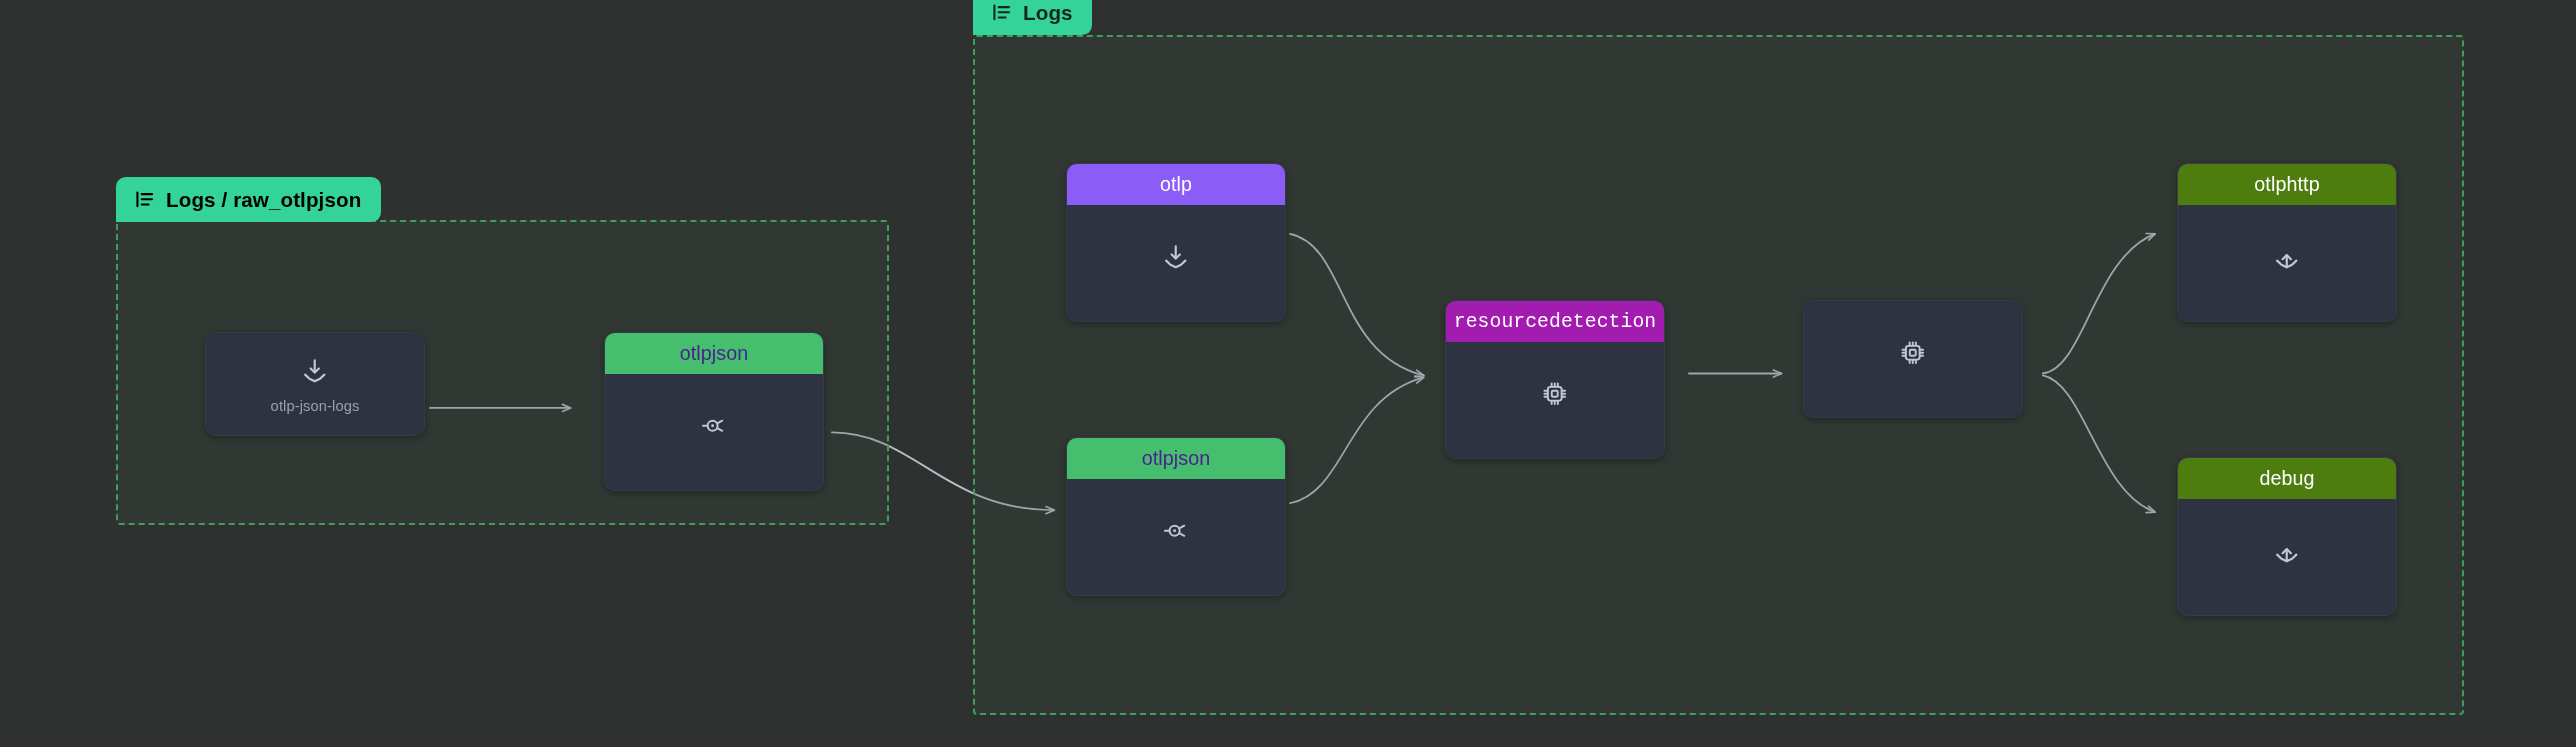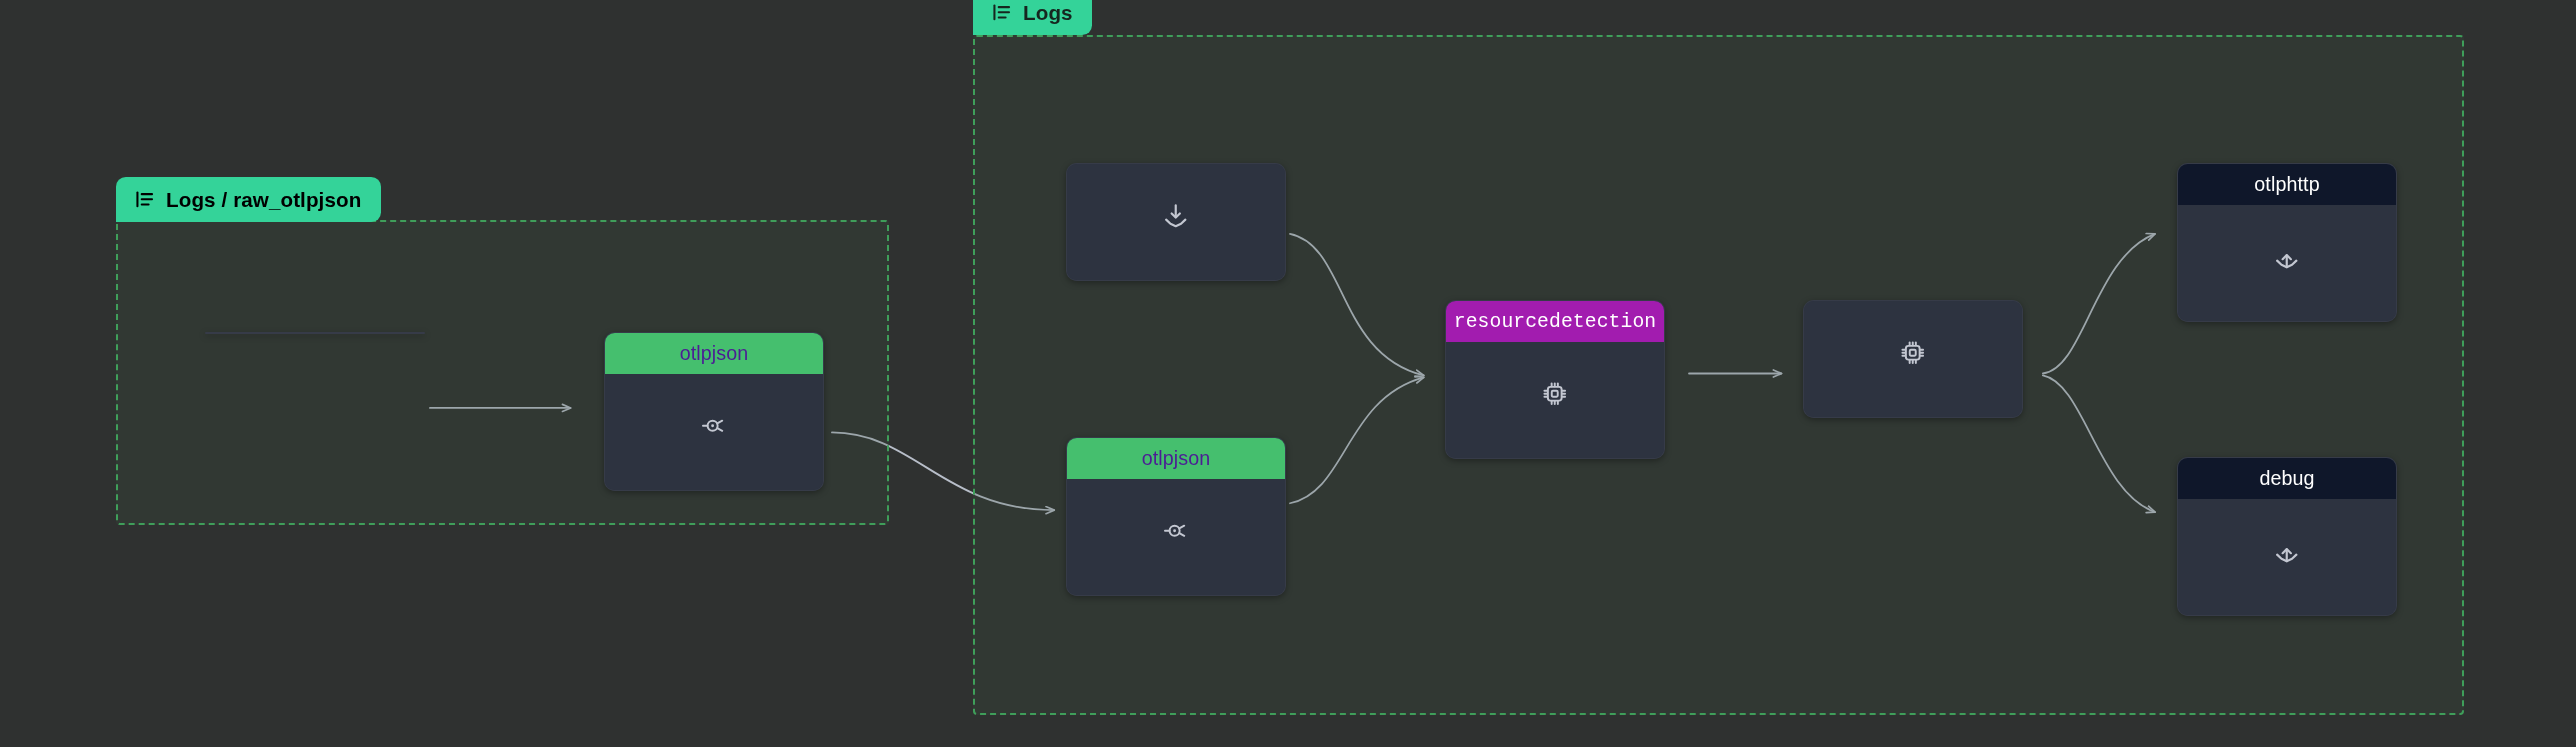--- a/index.html
+++ b/index.html
@@ -81,21 +81,21 @@
     align-items: center;
     justify-content: center;
     color: #ffffff;
     font-size: 19.7px;
     font-weight: 400;
     letter-spacing: 0.1px;
     white-space: nowrap;
     overflow: hidden;
   }
   .node-header.receiver { background: #8b5cf6; }
-  .node-header.exporter { background: #0f172a; }
+  .node-header.exporter { background: #4d7c0f; }
   .node-header.processor { background: #a21caf; font-family: Liberation Mono, monospace; }
   .node-header.connector { background: #45bf6e; color: #4c1d95; text-align: right; }
 
   .node-body {
     display: flex;
     flex-direction: column;
     align-items: center;
     justify-content: center;
     padding: 21.6px 7.9px 19.7px;
     min-height: 61px;
@@ -162,36 +162,47 @@
             <path d="M9 12 H21"></path>
             <path d="M9 18 H17"></path>
     </svg>
         </span>
         <span>Logs</span>
       </div>
     </div>
 
   <div id="nodes-layer">
       <div class="node" style="left: 205px; top: 332px;">
+        <div class="node-body">
+          <span class="type-icon">
+            <svg viewBox="0 0 24 24" width="27.5" height="27.5" fill="none" stroke="currentColor" stroke-width="1.9" stroke-linecap="round" stroke-linejoin="round">
+      <path d="M12 3 V13.2"></path>
+              <path d="M8.4 10 L12 13.6 L15.6 10"></path>
+      <path d="M3.6 15.4 L7.4 19 L12 21.1 L16.6 19 L20.4 15.4"></path>
+    </svg>
+          </span>
+          <div class="node-sub">otlp-json-logs</div>
+        </div>
       </div>
       <div class="node tall" style="left: 604px; top: 332px;">
         <div class="node-header connector">otlpjson</div>
         <div class="node-body">
           <span class="type-icon">
             <svg viewBox="0 0 24 24" width="27.5" height="27.5" fill="none" stroke="currentColor" stroke-width="1.7" stroke-linecap="round" stroke-linejoin="round">
       <circle cx="11" cy="12" r="4.4"></circle>
       <circle cx="11" cy="12" r="1.25" fill="currentColor" stroke="none"></circle>
       <path d="M2.6 12 H6.6"></path>
       <path d="M15.1 10 L19.4 7.6"></path>
       <path d="M15.1 14 L19.4 16.4"></path>
     </svg>
           </span>
         </div>
       </div>
       <div class="node tall" style="left: 1066px; top: 163px;">
+        <div class="node-header receiver">otlp</div>
         <div class="node-body">
           <span class="type-icon">
             <svg viewBox="0 0 24 24" width="27.5" height="27.5" fill="none" stroke="currentColor" stroke-width="1.9" stroke-linecap="round" stroke-linejoin="round">
       <path d="M12 3 V13.2"></path>
               <path d="M8.4 10 L12 13.6 L15.6 10"></path>
       <path d="M3.6 15.4 L7.4 19 L12 21.1 L16.6 19 L20.4 15.4"></path>
     </svg>
           </span>
         </div>
       </div>

